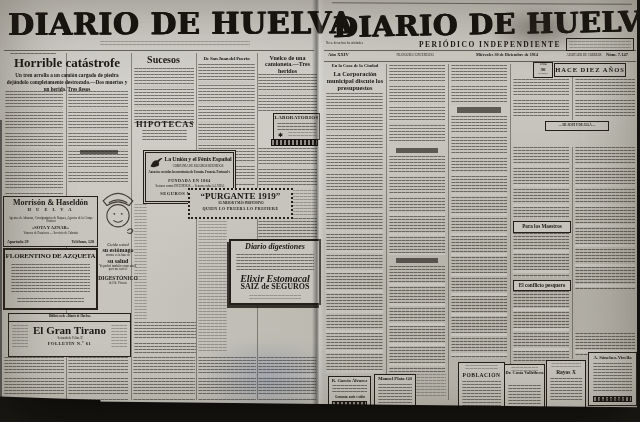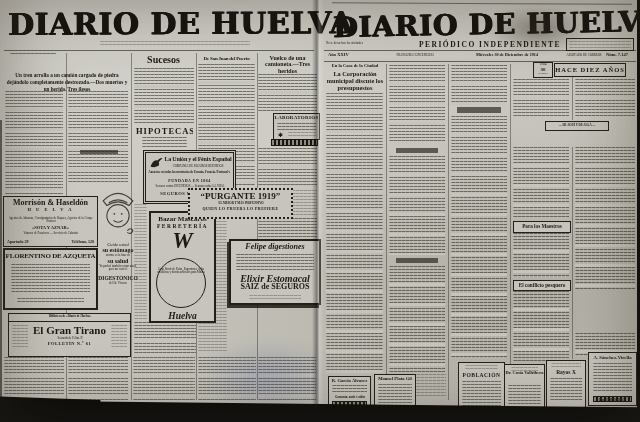--- a/index.html
+++ b/index.html
@@ -44,20 +44,21 @@
   <div class="mast" style="left:8px;top:6px;font-size:30px;transform:rotate(-0.3deg);">DIARIO DE HUELVA</div>
   <div class="ft ftl" style="left:100px;top:41px;width:150px;height:5px;"></div>
   <div class="hr" style="left:4px;top:50px;width:310px;"></div>
 
   <div class="vr" style="left:66px;top:53px;height:347px;"></div>
   <div class="vr" style="left:131px;top:53px;height:347px;"></div>
   <div class="vr" style="left:196px;top:53px;height:347px;"></div>
   <div class="vr" style="left:257px;top:53px;height:347px;"></div>
 
   <div class="ft" style="left:10px;top:53px;width:46px;height:3px;"></div>
+  <div class="hl" style="left:4px;top:56px;width:126px;font-size:13px;">Horrible catástrofe</div>
   <div class="hl" style="left:5px;top:72px;width:124px;font-size:5.2px;font-weight:bold;line-height:1.3;">Un tren arrolla a un camión cargado de piedra dejándolo completamente destrozado.—Dos muertos y un herido. Tres ilesos</div>
 
   <div class="ftp" style="left:5px;top:91px;width:58px;height:103px;"></div>
   <div class="ftp" style="left:68px;top:91px;width:60px;height:93px;"></div>
   <div class="mh" style="left:80px;top:150px;width:38px;height:4px;"></div>
   <div class="ftp" style="left:134px;top:68px;width:60px;height:56px;"></div>
   <div class="ft ftl" style="left:134px;top:204px;width:13px;height:116px;"></div>
   <div class="ftp" style="left:134px;top:322px;width:62px;height:32px;"></div>
   <div class="ftp" style="left:198px;top:64px;width:57px;height:122px;"></div>
   <div class="ft ftl" style="left:198px;top:218px;width:29px;height:133px;"></div>
@@ -66,21 +67,21 @@
   <div class="ft ftl" style="left:291px;top:190px;width:26px;height:25px;"></div>
   <div class="ft" style="left:258px;top:218px;width:59px;height:19px;"></div>
   <div class="ft ftl" style="left:4px;top:306px;width:91px;height:6px;"></div>
   <div class="ftp" style="left:4px;top:357px;width:60px;height:43px;"></div>
   <div class="ftp" style="left:68px;top:357px;width:60px;height:43px;"></div>
   <div class="ftp" style="left:133px;top:357px;width:62px;height:43px;"></div>
   <div class="ftp" style="left:198px;top:357px;width:58px;height:43px;"></div>
   <div class="ftp" style="left:258px;top:357px;width:58px;height:43px;"></div>
 
   <div class="hl" style="left:133px;top:55px;width:61px;font-size:10px;">Sucesos</div>
-  <div class="abs" style="left:136px;top:126px;width:57px;height:24px;text-align:center;">
+  <div class="abs" style="left:136px;top:119px;width:57px;height:24px;text-align:center;">
     <div class="b nw" style="font-size:8.5px;letter-spacing:1px;">HIPOTECAS</div>
     <div class="ft" style="left:6px;right:6px;top:11px;height:10px;"></div>
   </div>
 
   <div class="box" style="left:145px;top:152px;width:87px;height:48px;box-shadow:0 0 0 1px #c6c4bc, 0 0 0 2px #241f18;">
     <svg class="abs" style="left:3px;top:3px;" width="15" height="15" viewBox="0 0 20 20">
       <path d="M2 14 Q6 4 11 6 Q16 2 18 3 Q14 6 13 9 Q15 13 10 14 Q6 16 2 14 Z" fill="#241f18"></path>
     </svg>
     <div class="abs b nw" style="left:18px;top:3px;right:1px;font-size:6px;letter-spacing:-0.2px;">La Unión y el Fénix Español</div>
     <div class="abs nw" style="left:18px;top:11px;right:2px;">
@@ -89,29 +90,20 @@
     <div class="abs nw" style="left:2px;top:17px;right:2px;height:7px;">
       <div class="tsc b">Agencias en todas las provincias de España, Francia, Portugal y Marruecos</div>
       </div>
     <div class="abs b" style="left:0;top:25px;width:100%;font-size:4px;letter-spacing:.5px;">FUNDADA EN 1864</div>
     <div class="abs nw" style="left:2px;top:31px;right:2px;height:6px;">
       <div class="tsc">Seguros contra INCENDIOS — Seguros sobre LA VIDA</div>
       </div>
     <div class="abs b" style="left:0;top:38px;width:100%;font-size:4.5px;letter-spacing:.5px;">SEGUROS MARÍTIMOS</div>
   </div>
 
-  <div class="box" style="left:149px;top:211px;width:63px;height:108px;border-width:2px;">
-    <div class="b nw" style="margin-top:2px;font-size:7px;">Bazar Mascarós</div>
-    <div class="b" style="font-size:5.5px;letter-spacing:1.5px;">FERRETERÍA</div>
-    <div class="b it" style="font-size:23px;line-height:24px;">W</div>
-    <div class="abs" style="left:5px;top:45px;width:48px;height:48px;border:1px solid #241f18;border-radius:50%;">
-      <div class="tsc" style="margin-top:8px;">Gran Stock de Palas, Esportones, telas metálicas y demás artículos para Minas</div>
-    </div>
-    <div class="abs b it" style="left:0;bottom:0px;width:100%;font-size:9.5px;">Huelva</div>
-  </div>
 
   <div class="hl nw" style="left:197px;top:56px;width:59px;font-size:5px;letter-spacing:-0.2px;">De San Juan del Puerto</div>
   <div class="hl" style="left:258px;top:55px;width:59px;font-size:6px;">Vuelco de una camioneta.—Tres heridos</div>
 
   <div class="box" style="left:188px;top:188px;width:101px;height:27px;border:2px dotted #241f18;">
     <div class="b nw" style="margin-top:1px;font-size:9px;">“PURGANTE 1919”</div>
     <div style="height:5px;overflow:visible;">
       <div class="tsc b">EL MEJOR Y MÁS INOFENSIVO</div>
       </div>
     <div class="b" style="font-size:4px;letter-spacing:.4px;">QUIEN LO PRUEBA LO PREFIERE</div>
@@ -121,21 +113,21 @@
     <div class="b nw" style="margin-top:1px;font-size:5px;letter-spacing:.3px;">LABORATORIOS</div>
     <div class="ft" style="left:3px;right:3px;top:9px;height:8px;"></div>
     <div class="abs" style="left:4px;bottom:1px;font-size:6px;">✱</div>
     <div class="ft ftl" style="left:14px;right:3px;bottom:2px;height:5px;"></div>
   </div>
   <div class="rev" style="left:271px;top:139px;width:47px;height:7px;">
       <div class="ftw"></div>
     </div>
 
   <div class="box" style="left:229px;top:239px;width:88px;height:62px;border-width:2px;box-shadow:-2px 3px 0 rgba(20,16,12,.8);">
-    <div class="b it nw" style="margin-top:1px;font-size:8px;">Felipe digestiones</div>
+    <div class="b it nw" style="margin-top:1px;font-size:8px;">Diario digestiones</div>
     <div class="ft" style="left:5px;right:5px;top:13px;height:17px;"></div>
     <div class="abs b it nw" style="left:0;top:32px;width:100%;font-size:10px;">Elixir Estomacal</div>
     <div class="abs b nw" style="left:0;top:41px;width:100%;font-size:8px;">SAIZ de SEGUROS</div>
     <div class="ft ftl" style="left:18px;right:18px;bottom:3px;height:5px;"></div>
   </div>
 
   <div class="abs" style="left:97px;top:186px;width:42px;height:118px;text-align:center;">
     <svg width="38" height="52" viewBox="0 0 40 56" style="opacity:.8;">
       <path d="M4 16 Q20 0 36 16 L32 21 Q20 13 8 21 Z" fill="none" stroke="#241f18" stroke-width="1.3"></path>
       <path d="M10 18 Q20 12 30 18" fill="none" stroke="#241f18" stroke-width="1.3"></path>

